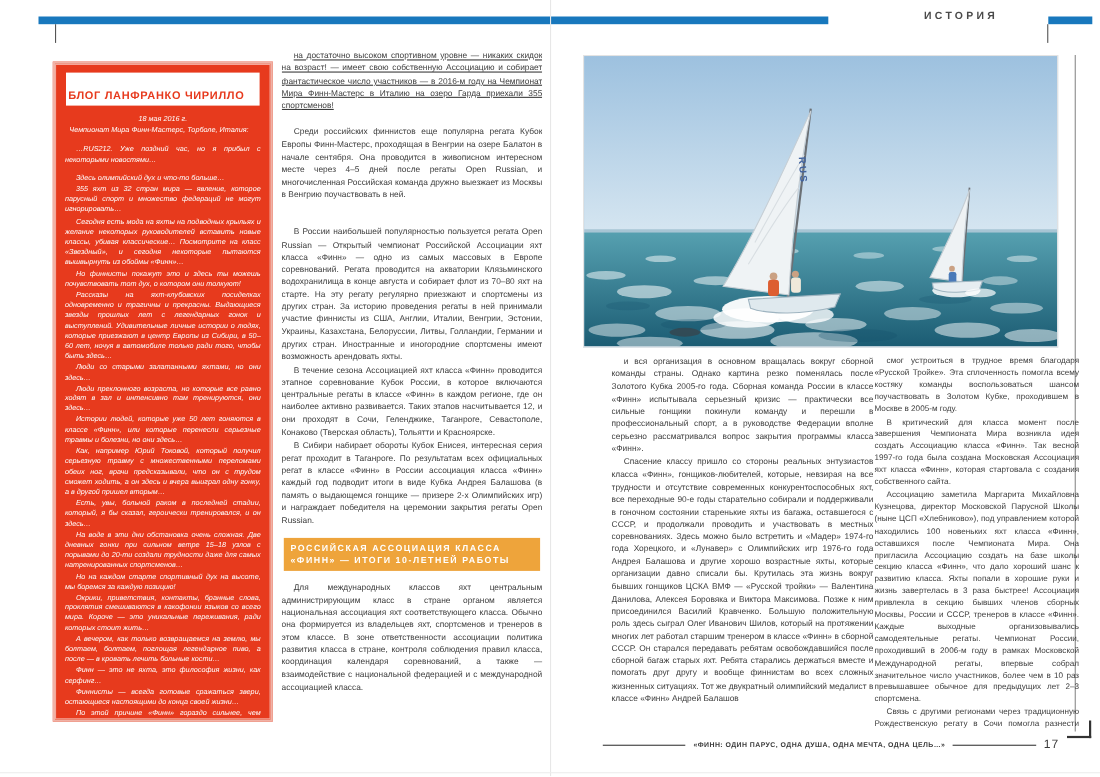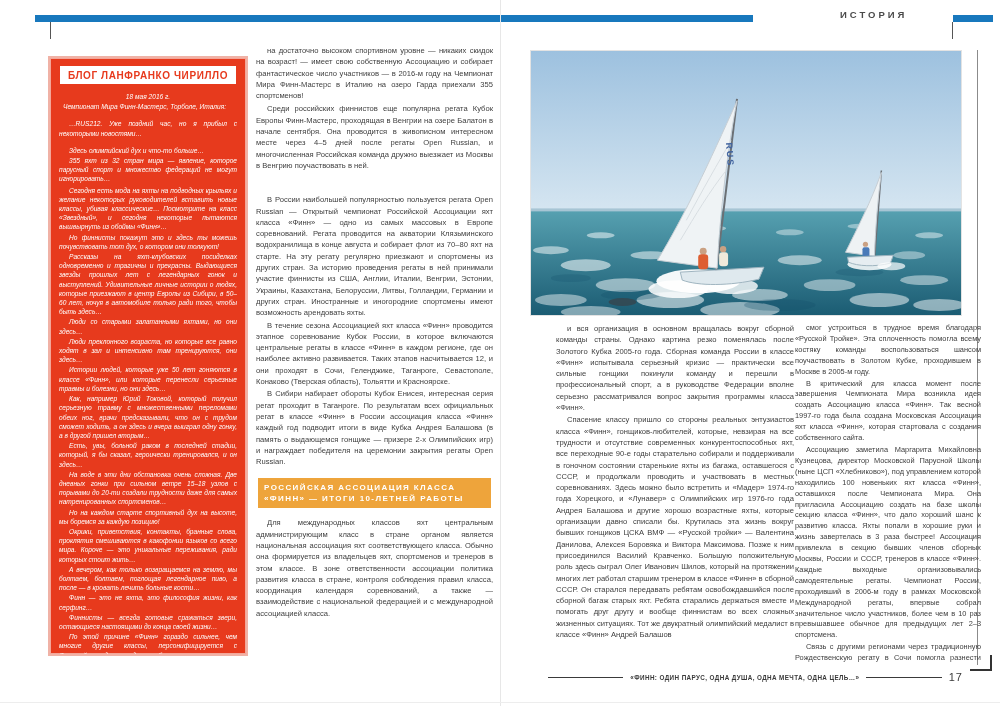--- a/index.html
+++ b/index.html
@@ -31,39 +31,39 @@
 
   
   .blog-box{
     position:absolute; left:48px; top:56px; width:200px; height:600px;
     background:var(--box-red); border:2px solid var(--box-red-border);
     box-shadow:inset 0 0 0 1px rgba(255,255,255,.55);
     padding:7px 9px; overflow:hidden;
   }
   .blog-title{
     background:#ffffff; color:var(--box-red); font-weight:bold;
-    font-size:10px; letter-spacing:.6px; text-align:center;
-    padding:4px 2px 3px; margin:1px 1px 8px;
+    font-size:10px; letter-spacing:.6px; text-align:left;
+    padding:16px 2px 3px; margin:1px 1px 8px;
   }
   .bpara{
     color:#ffffff; font-style:italic; font-size:6.6px; line-height:9.2px;
     text-align:justify; text-indent:10px; margin-bottom:1px;
   }
   .bpara:nth-child(1){text-align:center; text-indent:0; margin-bottom:1px;}
   .bpara:nth-child(2){text-indent:4px; margin-bottom:8px;}
   .bpara:nth-child(3){margin-bottom:8px;}
   .bpara:nth-child(5){margin-bottom:2px;}
 
   
   .para{
     color:var(--ink); font-size:7.6px; line-height:11.3px;
     text-align:justify; text-indent:11px; margin-bottom:1px;
   }
   .col-mid{position:absolute; left:256px; top:45px; width:237px; height:618px; overflow:hidden;}
-  .col-mid-top .para:nth-child(1){margin-bottom:2px;}
+  .col-mid-top .para:nth-child(1){margin-bottom:13px;text-decoration:underline;}
   .col-mid-top .para:nth-child(2){margin-bottom:23px;}
   .col-mid-top{max-height:470px; overflow:hidden;}
   .section-heading{
     background:var(--heading-orange); color:#ffffff; font-weight:bold;
     font-size:8px; line-height:11px; letter-spacing:1.4px; text-align:left;
     padding:4px 6px; margin:10px 2px 9px;
   }
   .rp-col1{position:absolute; left:556px; top:323px; width:238px; height:340px; overflow:hidden;}
   .rp-col2{position:absolute; left:795px; top:323px; width:186px; height:340px; overflow:hidden;}
   .rp-col2 .para{font-size:7.4px; line-height:10.9px;}

